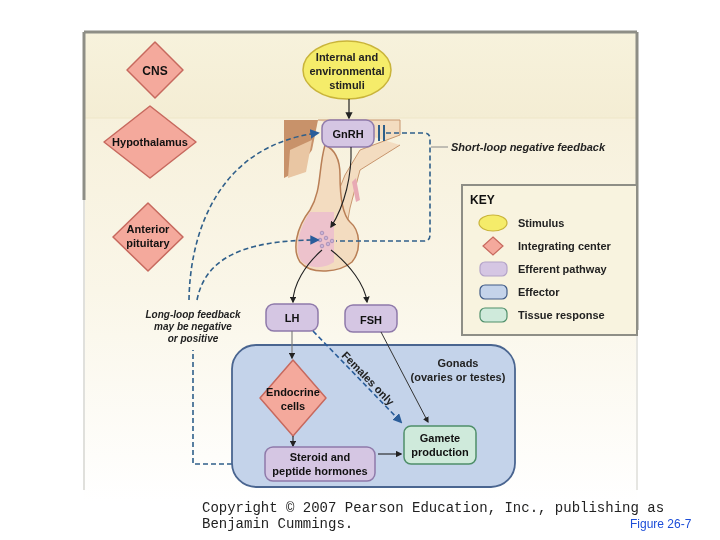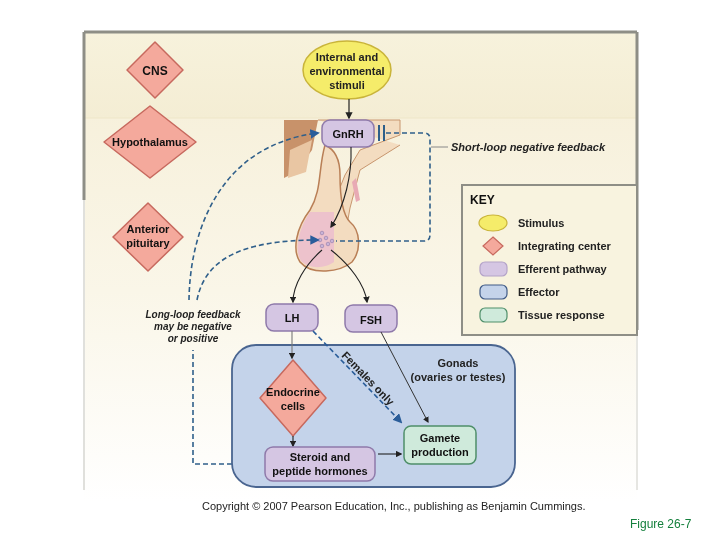--- a/index.html
+++ b/index.html
@@ -1,20 +1,20 @@
 <!DOCTYPE html>
 <html><head>
 <meta charset="utf-8">
 <style>
   html, body { margin: 0; padding: 0; }
   body { width: 720px; height: 540px; background: #ffffff; position: relative; overflow: hidden; font-family: "Liberation Sans", sans-serif; }
   #figure { position: absolute; left: 0; top: 0; width: 720px; height: 540px; }
   svg text { font-family: "Liberation Sans", sans-serif; }
-  .copyright { position: absolute; left: 202px; top: 500px; font-size: 11px; color: #222; font-family: Liberation Sans, sans-serif; }
-  .figlabel { position: absolute; left: 630px; top: 517px; font-size: 12px; color: #15803d; font-family: "Liberation Sans", sans-serif; }
+  .copyright { position: absolute; left: 202px; top: 500px; font-size: 14px; color: #222; font-family: Liberation Mono, monospace; }
+  .figlabel { position: absolute; left: 630px; top: 517px; font-size: 12px; color: #1d4ed8; font-family: "Liberation Sans", sans-serif; }
 </style>
 </head>
 <body>
 
 <svg id="figure" width="720" height="540" viewBox="0 0 720 540" xmlns="http://www.w3.org/2000/svg">
   <defs>
     <linearGradient id="bgTop" x1="0" y1="0" x2="0" y2="1">
       <stop offset="0" stop-color="#f7f2dc"></stop>
       <stop offset="1" stop-color="#f4edd4"></stop>
     </linearGradient>

